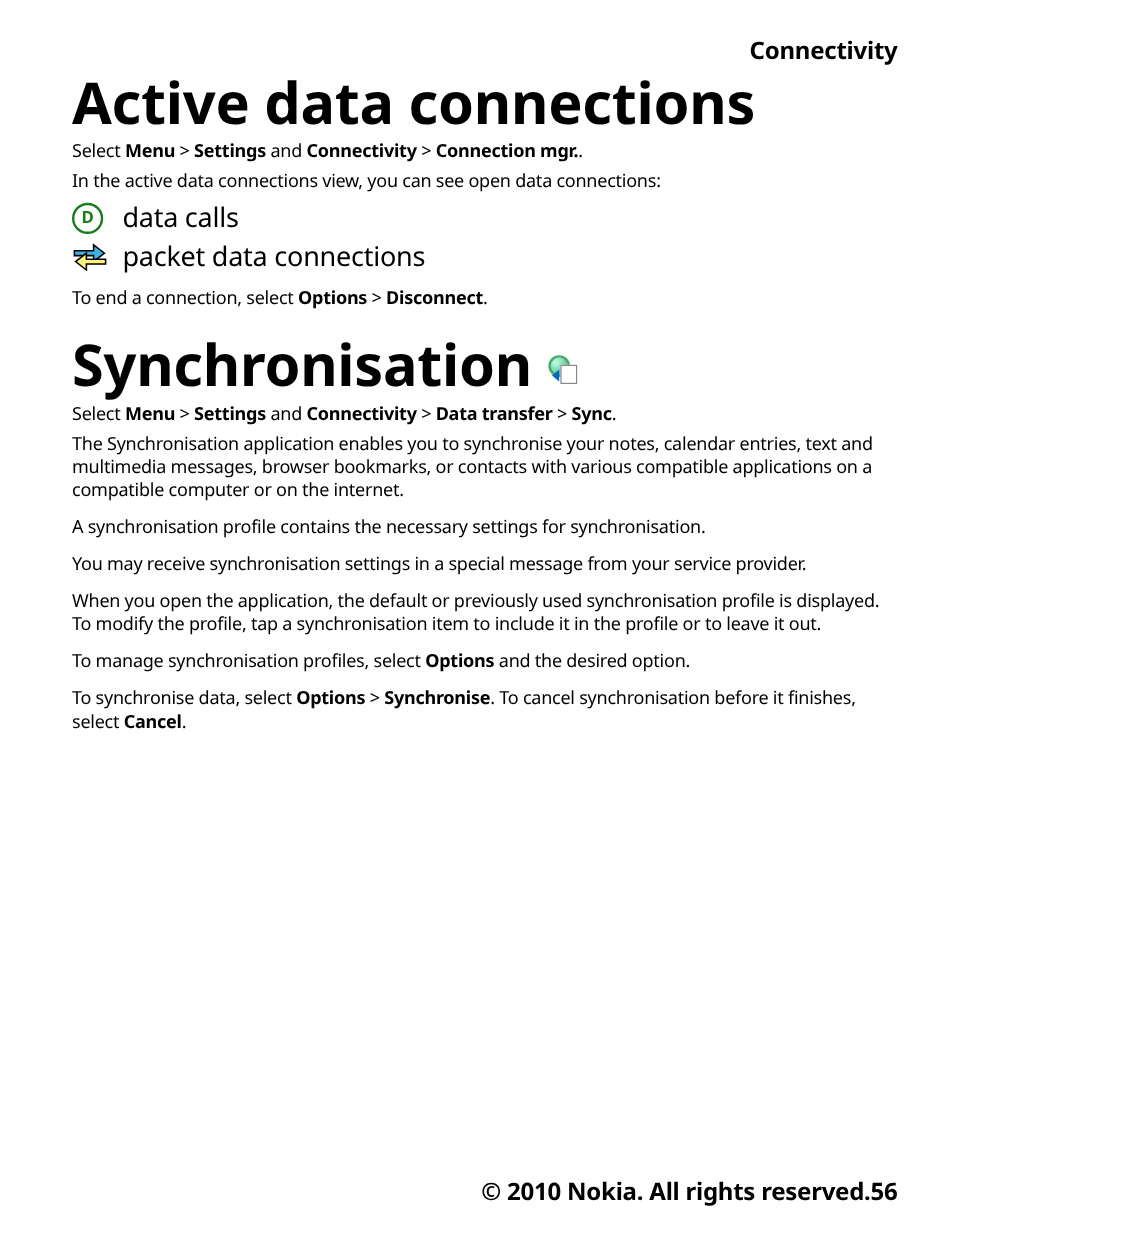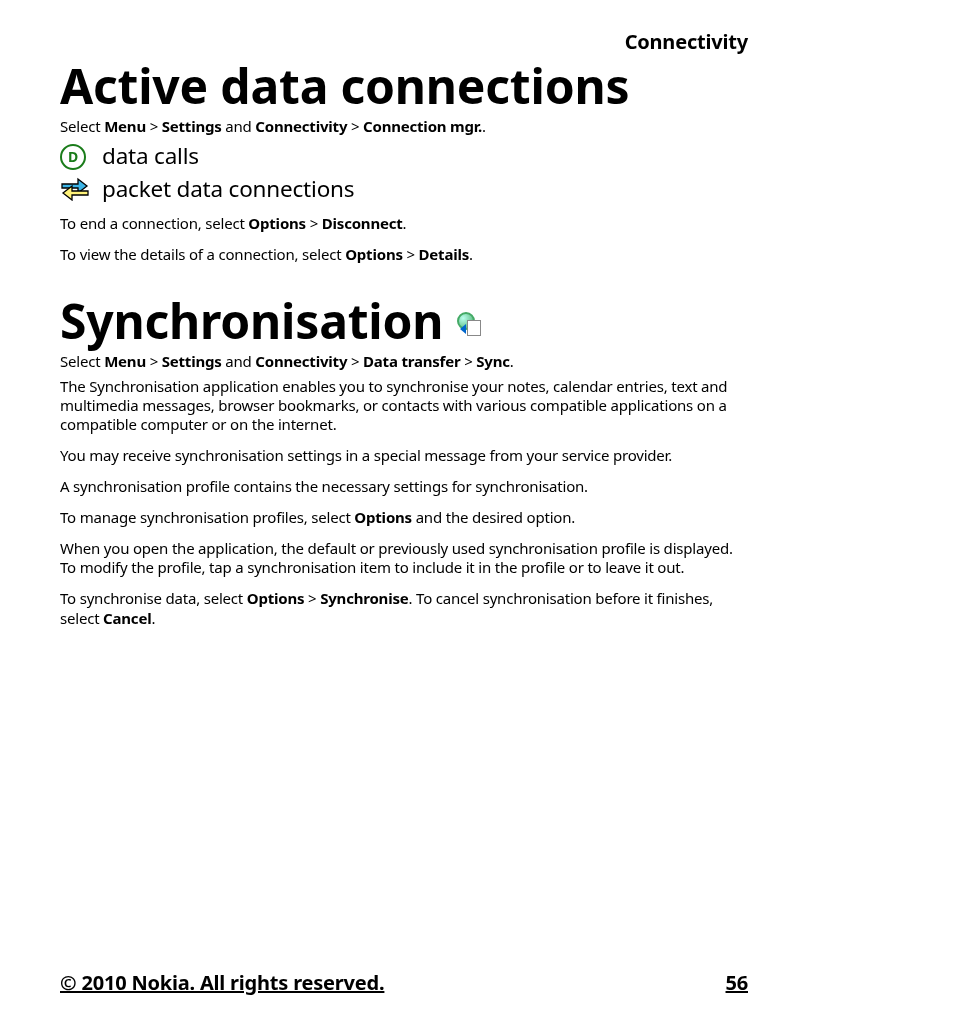--- a/index.html
+++ b/index.html
@@ -95,42 +95,42 @@
     width: 30px;
     height: 24px;
     position: relative;
     flex: 0 0 30px;
   }
   .packet-icon svg { width: 30px; height: 24px; display:block; }
   .footer {
     position: absolute;
     left: 60px;
     right: 60px;
-    bottom: 40px;
+    bottom: 30px;
     display: flex;
-    justify-content: space-between;
+    justify-content: flex-end;
     font-size: 20px;
     font-weight: 700;
-    text-decoration: underline;
   }
   .spacer-before-sync { height: 10px; }
 </style>
 </head>
 <body>
 
 <div class="page">
 
   <div class="breadcrumb-top">Connectivity</div>
 
   <h1>Active data connections</h1>
 
   <p class="tight">
     <span>Select </span><b>Menu</b><span>  &gt;  </span><b>Settings</b><span> and </span><b>Connectivity</b><span>  &gt;  </span><b>Connection mgr.</b><span>.</span>
   </p>
 
+  <p class="tight">In the active data connections view, you can see open data connections:</p>
 
   <div class="icon-line">
     <span class="d-icon">
       <span class="d-circle">D</span>
     </span>
     <span>data calls</span>
   </div>
 
   <div class="icon-line second">
     <span class="packet-icon">
@@ -140,47 +140,44 @@
       </svg>
     </span>
     <span>packet data connections</span>
   </div>
 
   <p>
     <span>To end a connection, select </span><b>Options</b><span>  &gt;  </span><b>Disconnect</b><span>.</span>
   </p>
 
 
-  <p class="last-of-block">
-    <span>To view the details of a connection, select </span><b>Options</b><span>  &gt;  </span><b>Details</b><span>.</span>
-  </p>
 
   <div class="spacer-before-sync"></div>
 
   <h1 class="with-icon">
     <span>Synchronisation</span>
     <span class="sync-app-icon">
       <span class="globe"></span>
         <span class="sheet"></span>
         <span class="arrow"></span>
     </span>
   </h1>
 
   <p class="tight">
     <span>Select </span><b>Menu</b><span>  &gt;  </span><b>Settings</b><span> and </span><b>Connectivity</b><span>  &gt;  </span><b>Data transfer</b><span>  &gt;  </span><b>Sync</b><span>.</span>
   </p>
 
   <p>The Synchronisation application enables you to synchronise your notes, calendar entries, text and multimedia messages, browser bookmarks, or contacts with various compatible applications on a compatible computer or on the internet.</p>
+  <p>A synchronisation profile contains the necessary settings for synchronisation.</p>
   <p>You may receive synchronisation settings in a special message from your service provider.</p>
-  <p>A synchronisation profile contains the necessary settings for synchronisation.</p>
+  <p>When you open the application, the default or previously used synchronisation profile is displayed. To modify the profile, tap a synchronisation item to include it in the profile or to leave it out.</p>
+
   <p>
     <span>To manage synchronisation profiles, select </span><b>Options</b><span> and the desired option.</span>
   </p>
-
-  <p>When you open the application, the default or previously used synchronisation profile is displayed. To modify the profile, tap a synchronisation item to include it in the profile or to leave it out.</p>
 
   <p>
     <span>To synchronise data, select </span><b>Options</b><span>  &gt;  </span><b>Synchronise</b><span>. To cancel synchronisation before it finishes, select </span><b>Cancel</b><span>.</span>
   </p>
 
   <div class="footer">
     <span>© 2010 Nokia. All rights reserved.</span>
     <span>56</span>
   </div>
 </div>

